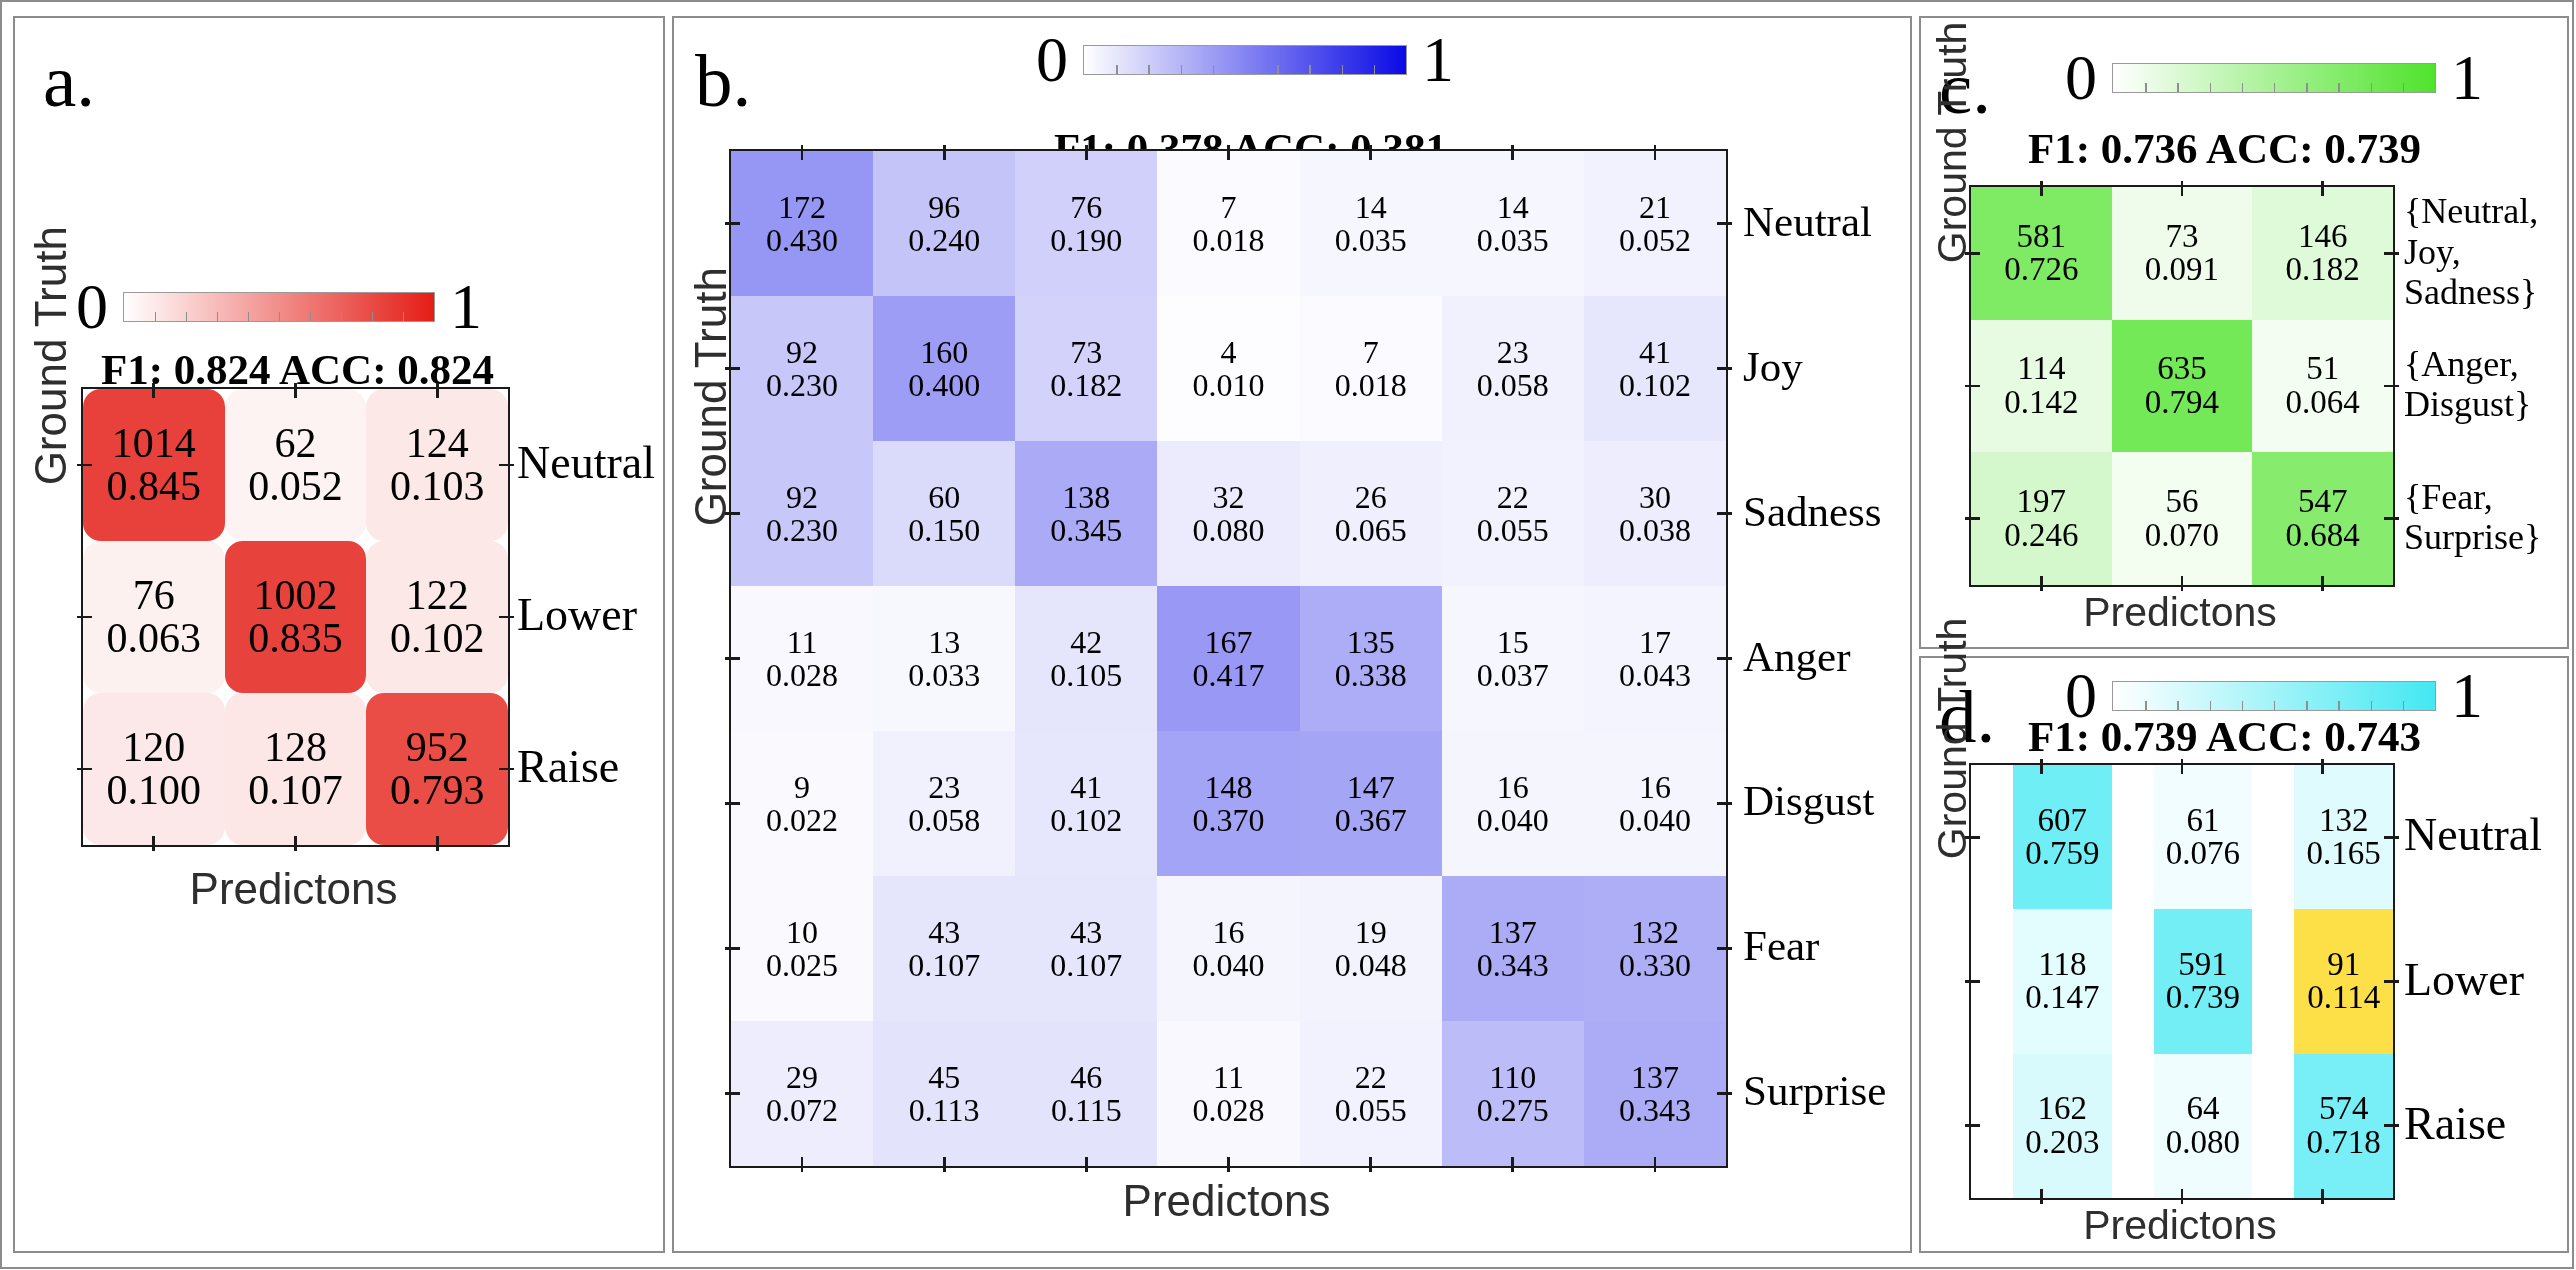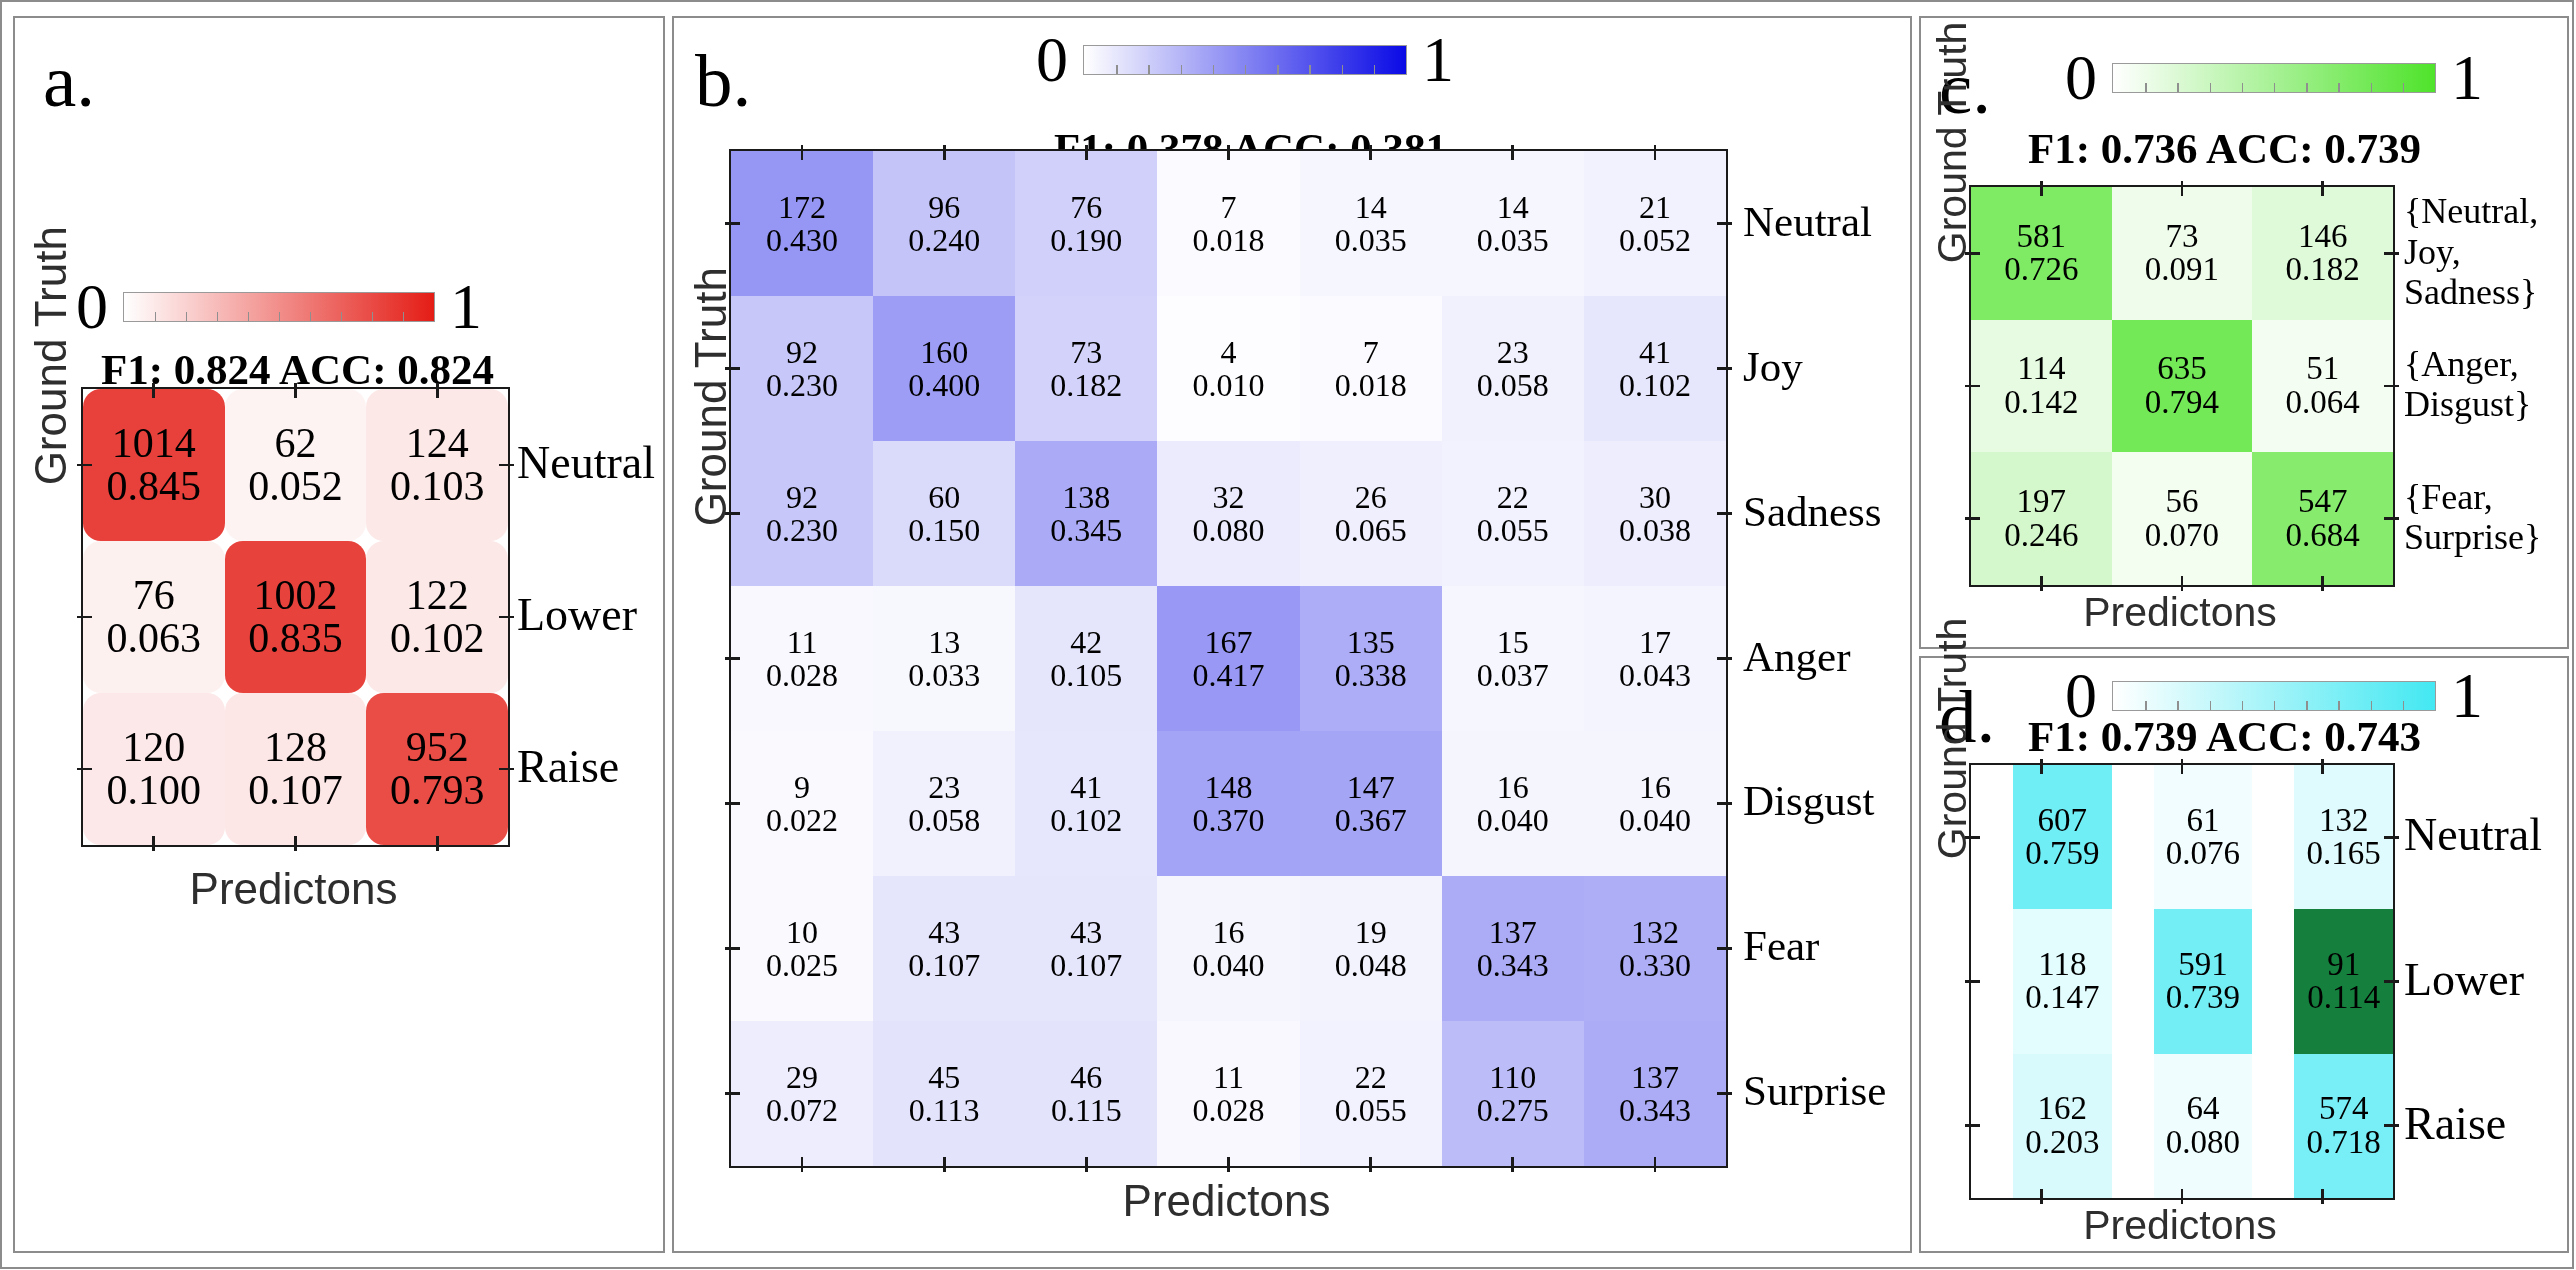--- a/index.html
+++ b/index.html
@@ -527,21 +527,21 @@
             <span>0.165</span>
           </div>
           <div class="cell" style="background: rgb(227, 252, 253);">
             <span>118</span>
             <span>0.147</span>
           </div>
           <div class="cell" style="background: rgb(116, 238, 245);">
             <span>591</span>
             <span>0.739</span>
           </div>
-          <div class="cell" style="background: #15803d;">
+          <div class="cell" style="background: #fde047;">
             <span>91</span>
             <span>0.114</span>
           </div>
           <div class="cell" style="background: rgb(217, 250, 252);">
             <span>162</span>
             <span>0.203</span>
           </div>
           <div class="cell" style="background: rgb(240, 253, 254);">
             <span>64</span>
             <span>0.080</span>

